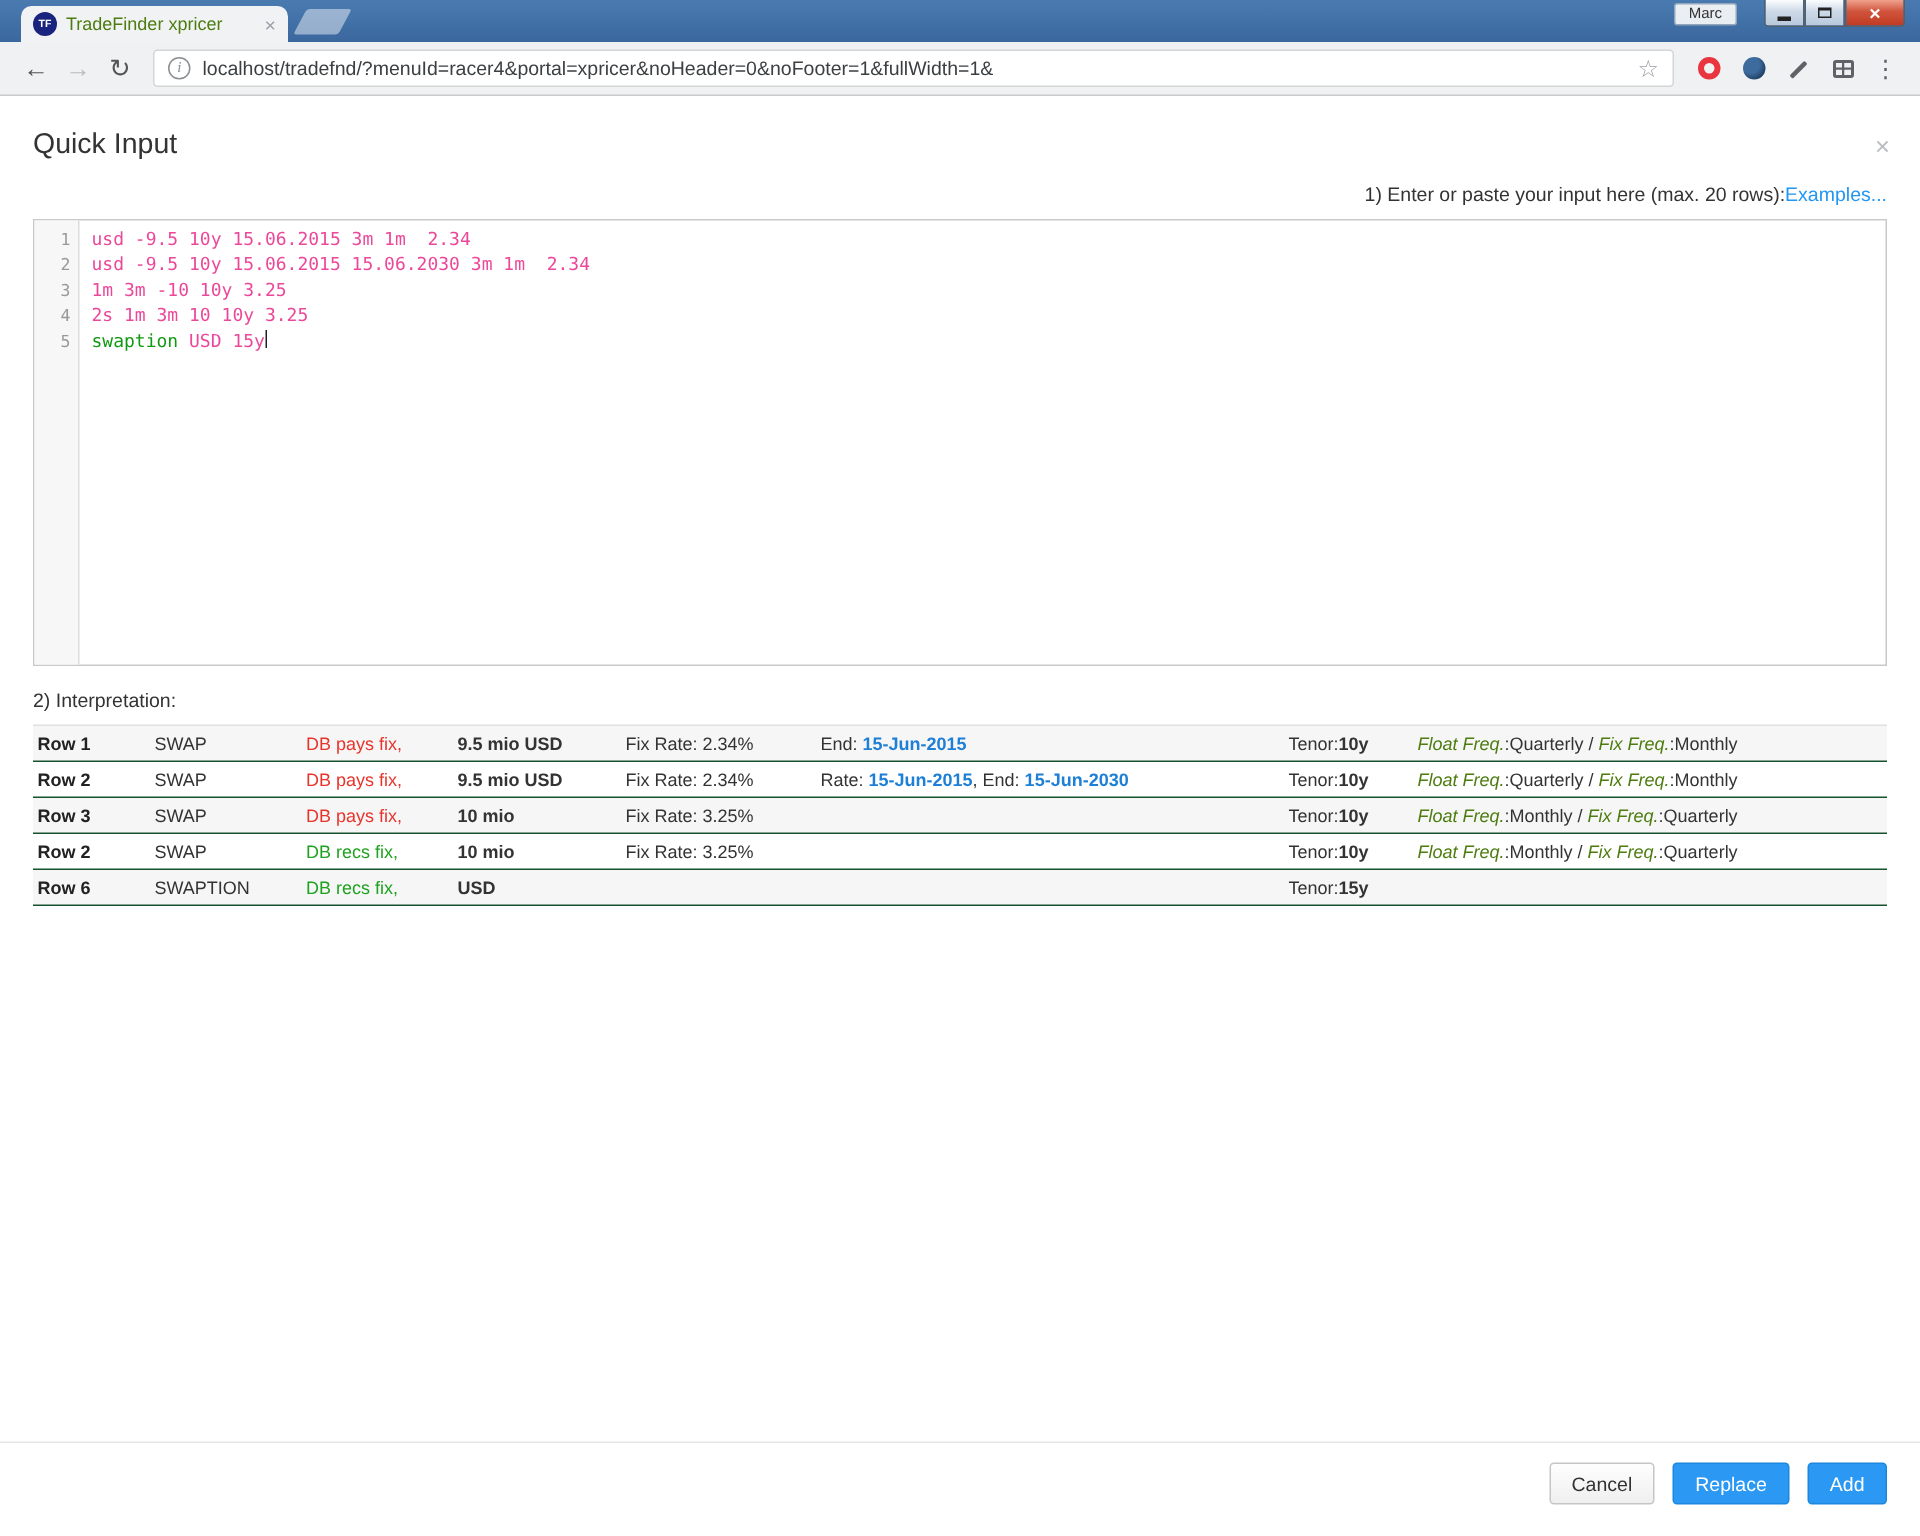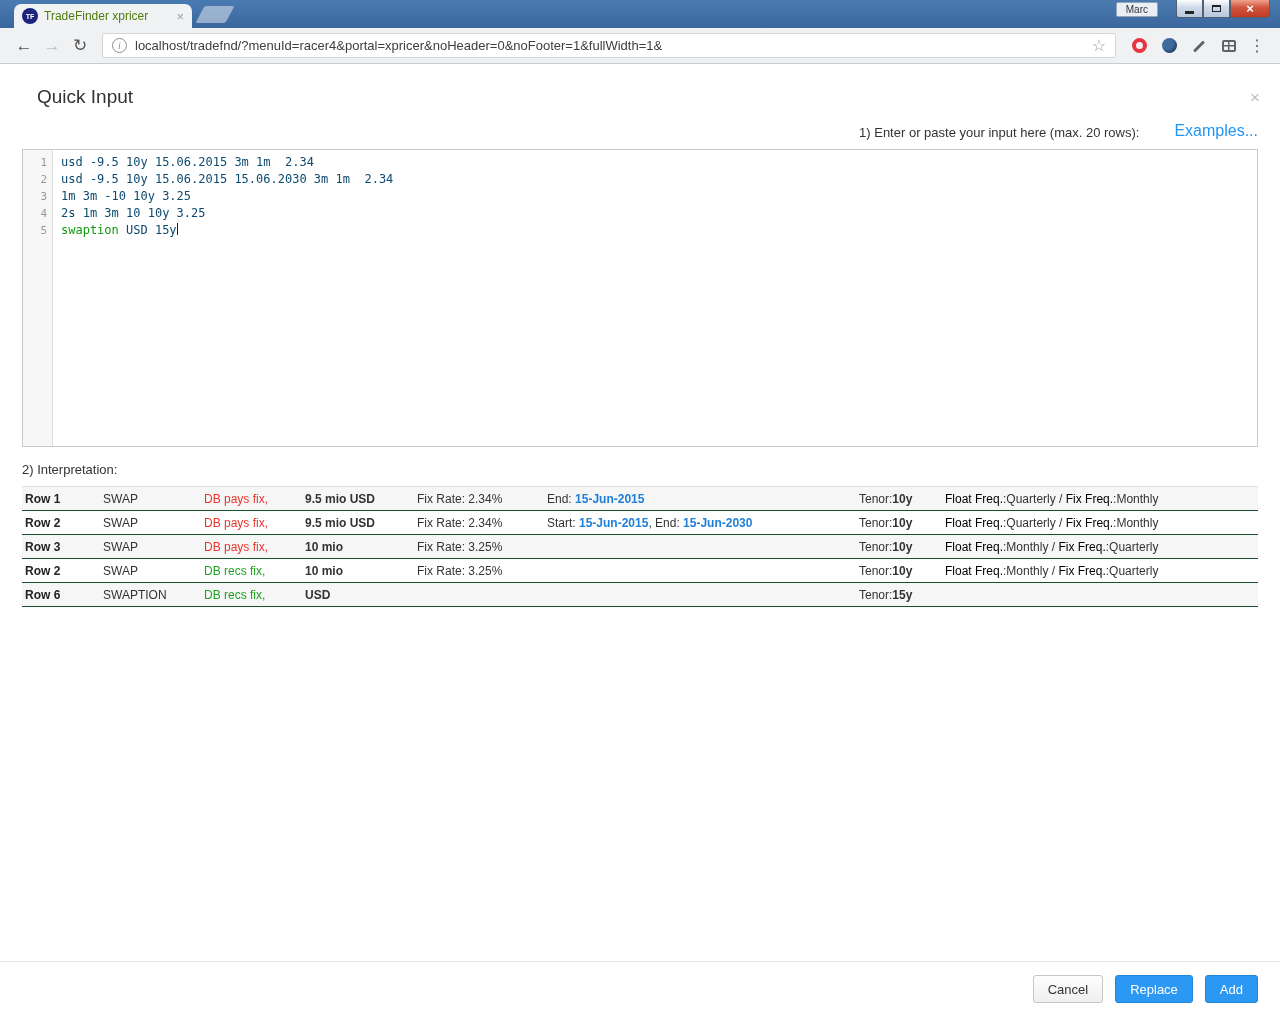--- a/index.html
+++ b/index.html
@@ -51,56 +51,56 @@
   .pen::before { content:""; position:absolute; left:1px; top:6px; width:14px; height:3px;
                  background:#5f6368; border-radius:1px; transform:rotate(-45deg); }
   .grid-ic { width:14px; height:12px; border:2px solid #5f6368; border-radius:2px;
              background:linear-gradient(#5f6368,#5f6368) 0 3px/100% 1.5px no-repeat,
                         linear-gradient(#5f6368,#5f6368) 4px 0/1.5px 100% no-repeat; }
   .menu-dots { font-size:16px; color:#5f6368; width:26px; text-align:center; cursor:pointer; }
 
   
   .page { position:relative; height:960px; background:#fff; }
   .page-inner { padding:0 22px; }
-  .page-title { font-size:19px; font-weight:400; color:#333; padding-top:22px;margin-left:15px; }
+  .page-title { font-size:19px; font-weight:400; color:#333; padding-top:22px; }
   .dialog-close { position:absolute; top:24px; right:20px; font-size:17px; color:#b9bdc2; cursor:pointer; }
   .input-row { display:flex; justify-content:flex-end; align-items:flex-end;
                margin-top:14px; font-size:13px; color:#333; }
-  .examples { color:#2196f3; font-size:16px; text-decoration:none; cursor:pointer;margin-left:35px; }
+  .examples { color:#2196f3; font-size:13px; text-decoration:none; cursor:pointer; }
 
   .editor { margin-top:9px; height:298px; border:1px solid #c9c9c9; display:flex;
             font-family:"DejaVu Sans Mono", monospace; font-size:12px; line-height:17px;
             background:#fff; cursor:text; }
   .gutter { width:30px; background:#f7f7f7; border-right:1px solid #ddd; color:#999;
             text-align:right; padding:4px 5px 0 0; font-size:11px; }
   .ln { height:17px; }
   .code { flex:1; padding:4px 0 0 8px; white-space:pre; overflow:hidden; }
   .code-line { height:17px; }
-  .tok-blue { color:#0c4a6e; }
+  .tok-blue { color:#ec4899; }
   .tok-green { color:#119911; }
   .caret { display:inline-block; width:1px; height:12px; background:#222; vertical-align:-1px; }
 
   .interp-label { margin-top:15px; font-size:13px; color:#333; }
   .table { margin-top:9px; border-top:1px solid #e0e0e0; font-size:12px; color:#333; }
   .trow { display:flex; align-items:center; height:24px; border-bottom:1px solid #14532d;
           padding-left:3px;justify-content:flex-end; }
   .trow.odd { background:#f6f6f7; }
   .cell { white-space:nowrap; overflow:hidden; padding-right:6px; }
   .c-row { width:78px; font-weight:bold; color:#222; }
   .c-type { width:101px; }
   .c-dir { width:101px; }
   .c-notional { width:112px; font-weight:bold; }
   .c-rate { width:130px; }
   .c-dates { width:312px; }
   .c-tenor { width:86px; }
   .c-freq { flex:1; }
   .red { color:#e8352c; }
   .green { color:#1fa21f; }
   .date { color:#1e7fd6; font-weight:bold; }
-  .blue { color:#000000; }
+  .blue { color:#4d7c0f;font-style:italic; }
   .b { font-weight:bold; }
 
   .footer-sep { position:absolute; left:0; right:0; bottom:62px; border-top:1px solid #e6e6e6; }
   .footer { position:absolute; right:22px; bottom:21px; display:flex; gap:12px;align-items:flex-end; }
   .btn { height:28px; border-radius:3px; font-size:13px; font-family:inherit;
          padding:0 14px; cursor:pointer; }
   .btn.cancel { background:linear-gradient(#fefefe,#efefef); border:1px solid #c6c6c6; color:#333; }
   .btn.primary { background:#2b99f3; border:1px solid #1d87dd; color:#fff; }
 </style>
 </head>
@@ -180,21 +180,21 @@
           <div class="cell c-dates"><span>End: </span><span class="date">15-Jun-2015</span></div>
           <div class="cell c-tenor"><span>Tenor:</span><span class="b">10y</span></div>
           <div class="cell c-freq"><span class="blue">Float Freq.</span><span>:Quarterly / </span><span class="blue">Fix Freq.</span><span>:Monthly</span></div>
         </div>
         <div class="trow">
           <div class="cell c-row">Row 2</div>
           <div class="cell c-type">SWAP</div>
           <div class="cell c-dir"><span class="red">DB pays fix,</span></div>
           <div class="cell c-notional">9.5 mio USD</div>
           <div class="cell c-rate">Fix Rate: 2.34%</div>
-          <div class="cell c-dates"><span>Start: </span><span class="date">15-Jun-2015</span><span>, End: </span><span class="date">15-Jun-2030</span></div>
+          <div class="cell c-dates"><span>Rate: </span><span class="date">15-Jun-2015</span><span>, End: </span><span class="date">15-Jun-2030</span></div>
           <div class="cell c-tenor"><span>Tenor:</span><span class="b">10y</span></div>
           <div class="cell c-freq"><span class="blue">Float Freq.</span><span>:Quarterly / </span><span class="blue">Fix Freq.</span><span>:Monthly</span></div>
         </div>
         <div class="trow odd">
           <div class="cell c-row">Row 3</div>
           <div class="cell c-type">SWAP</div>
           <div class="cell c-dir"><span class="red">DB pays fix,</span></div>
           <div class="cell c-notional">10 mio</div>
           <div class="cell c-rate">Fix Rate: 3.25%</div>
           <div class="cell c-dates"></div>

